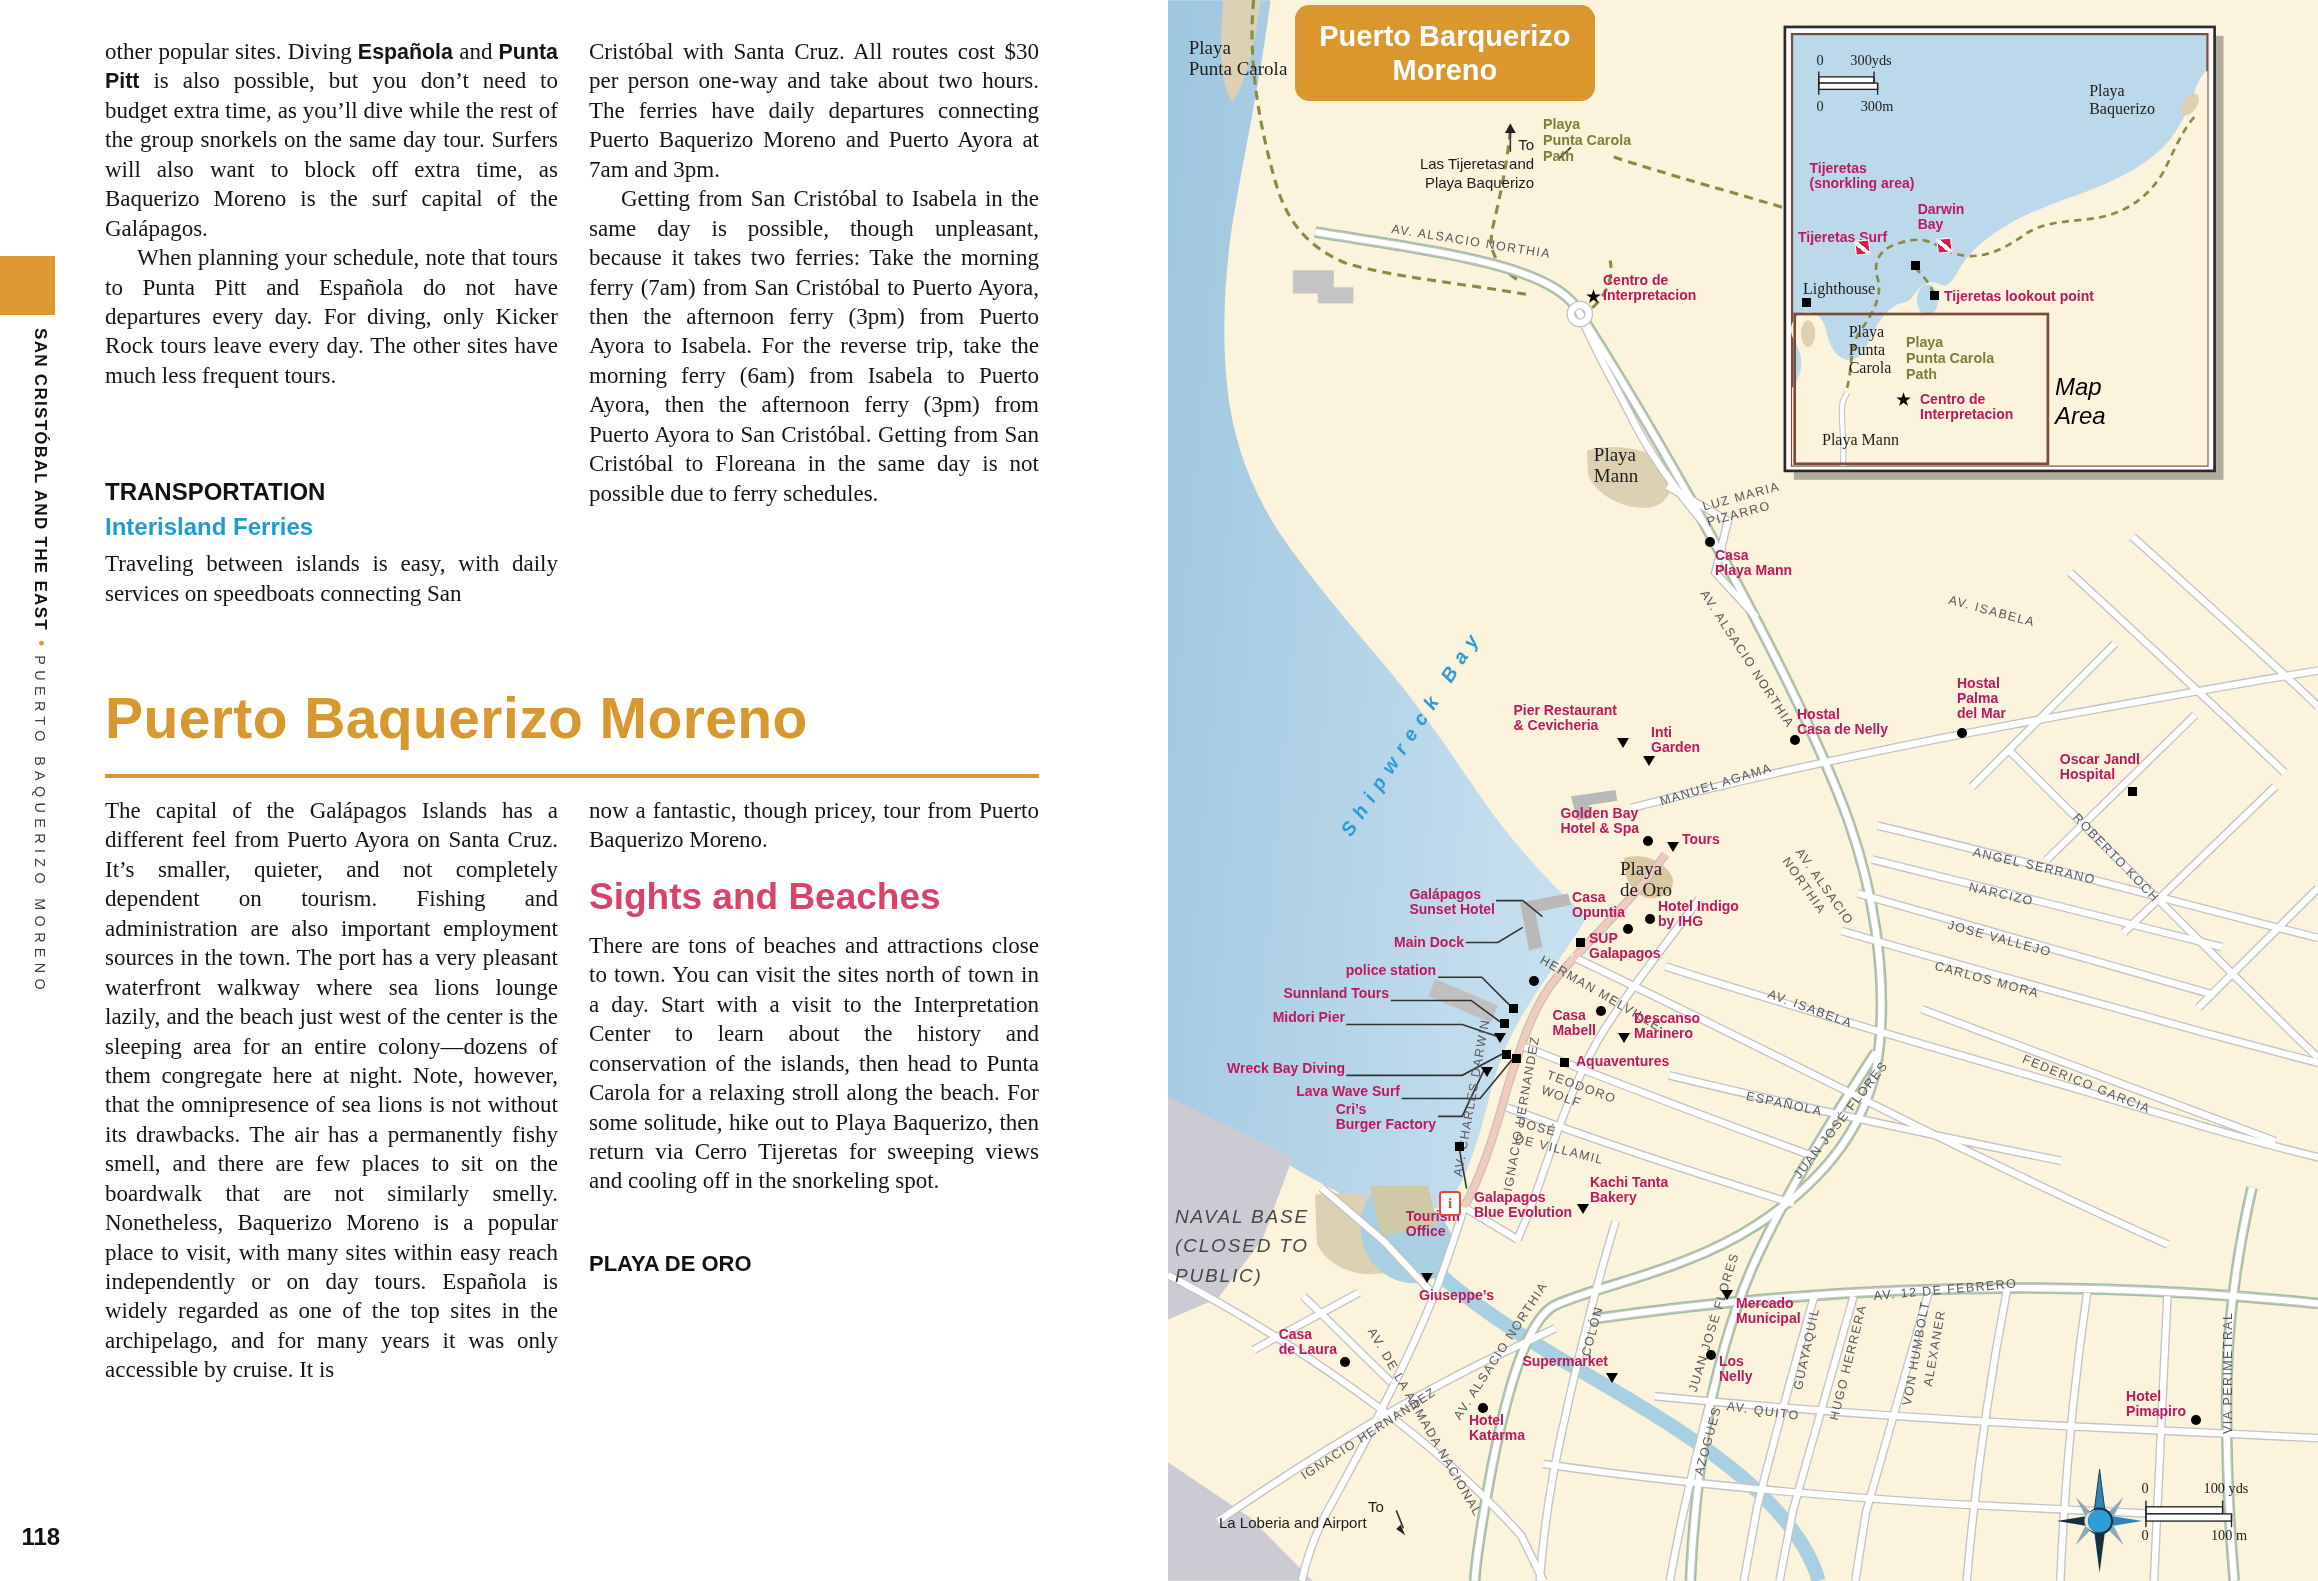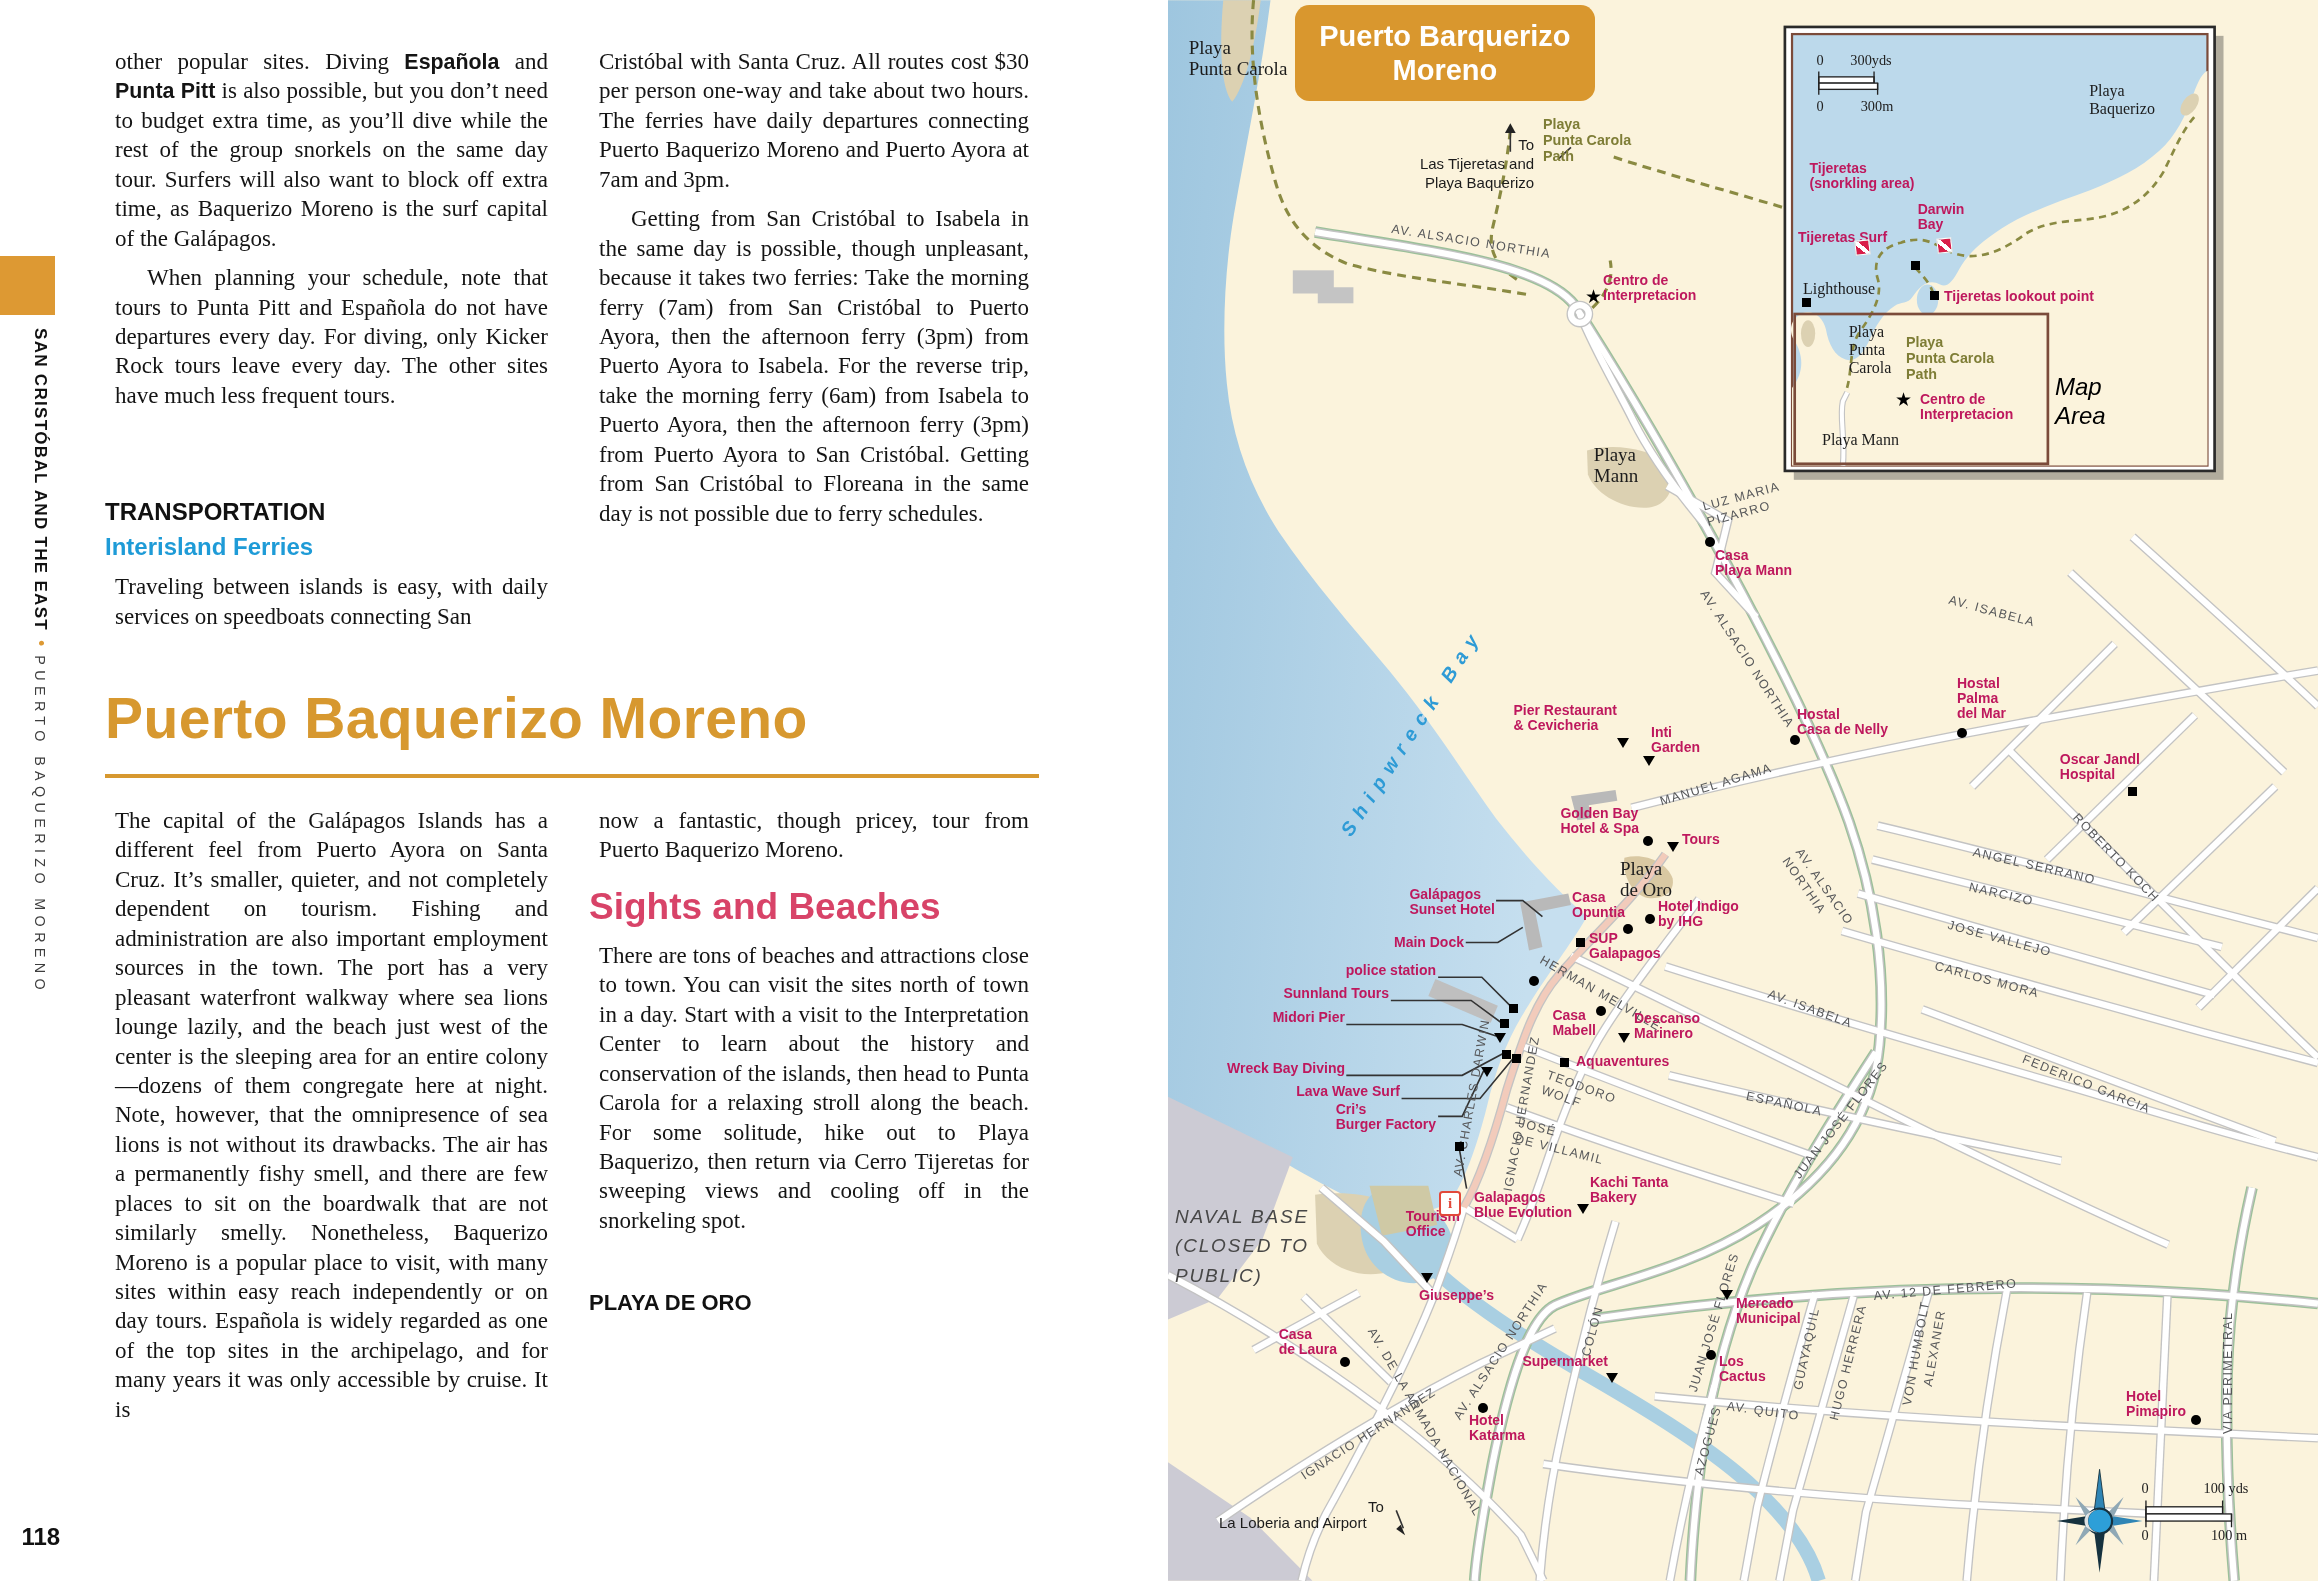--- a/index.html
+++ b/index.html
@@ -6,21 +6,21 @@
   .page{position:relative;width:2319px;height:1581px;background:#ffffff;overflow:hidden;font-family:"Liberation Sans",sans-serif;}
   
   .side-tab{position:absolute;left:0;top:256px;width:55px;height:59px;background:#DD9933;}
   .side-text{position:absolute;left:51px;top:328px;transform:rotate(90deg);transform-origin:0 0;white-space:nowrap;}
   .side-chapter{font-weight:700;font-size:17px;letter-spacing:1.3px;color:#111;}
   .side-dot{color:#DD9933;font-size:18px;padding:0 9px;}
   .side-section{font-size:14.3px;letter-spacing:5.4px;color:#3d3d3d;}
   .pagenum{position:absolute;left:21.4px;top:1523px;font-weight:700;font-size:24px;color:#111;}
   
   .col{position:absolute;color:#141414;font-family:"Liberation Serif",serif;font-size:23px;line-height:1.28;text-align:justify;}
-  .col p{margin:10px;}
+  .col p{margin:0;}
   .col .ind{text-indent:32px;}
   .b{font-family:"Liberation Sans",sans-serif;font-weight:700;font-size:21.4px;}
   .h-sub{font-family:"Liberation Sans",sans-serif;font-weight:700;font-size:24px;color:#111;margin:87px 0 1.8px 0;text-align:left;}
   .h-blue{font-family:"Liberation Sans",sans-serif;font-weight:700;font-size:24px;color:#1E9BD7;margin:3.6px 0 7.1px 0;text-align:left;}
   .h-pink{font-family:"Liberation Sans",sans-serif;font-weight:700;font-size:37px;color:#D84368;margin:18px 0 10.7px 0;text-align:left;}
   .h-caps{font-family:"Liberation Sans",sans-serif;font-weight:700;font-size:22px;color:#111;margin:54px 0 10.7px 0;text-align:left;}
   .title{position:absolute;left:105px;top:685px;font-weight:700;font-size:57px;color:#D7982F;letter-spacing:0.4px;}
   .title-rule{position:absolute;left:105px;top:774px;width:934px;height:3.6px;background:#D7982F;}
   
   .map{position:absolute;left:1168px;top:0;width:1150px;height:1581px;overflow:hidden;background:#FBF3DC;}
@@ -426,21 +426,21 @@
 Blue Evolution</div>
         <div class="ml poi" style="left: 251px; top: 1288px;">Giuseppe’s</div>
         <div class="ml poi" style="left: 169px; top: 1327px; transform: translateX(-100%);">Casa
 de Laura</div>
         <div class="ml poi" style="left: 440px; top: 1354px; transform: translateX(-100%);">Supermarket</div>
         <div class="ml poi" style="left: 301px; top: 1413px;">Hotel
 Katarma</div>
         <div class="ml poi" style="left: 568px; top: 1296px;">Mercado
 Municipal</div>
         <div class="ml poi" style="left: 551px; top: 1354px;">Los
-Cactus</div>
+Nelly</div>
         <div class="ml poi" style="left: 1018px; top: 1389px; transform: translateX(-100%);">Hotel
 Pimapiro</div>
         <div class="ml geo-s" style="left: 954px; top: 82px; transform: translateX(-50%);">Playa
 Baquerizo</div>
         <div class="ml poi" style="left: 694px; top: 161px; transform: translateX(-50%);">Tijeretas
 (snorkling area)</div>
         <div class="ml poi" style="left: 773px; top: 202px; transform: translateX(-50%);">Darwin
 Bay</div>
         <div class="ml poi" style="left: 630px; top: 230px;">Tijeretas Surf</div>
         <div class="ml geo-s" style="left: 635px; top: 280px;">Lighthouse</div>

